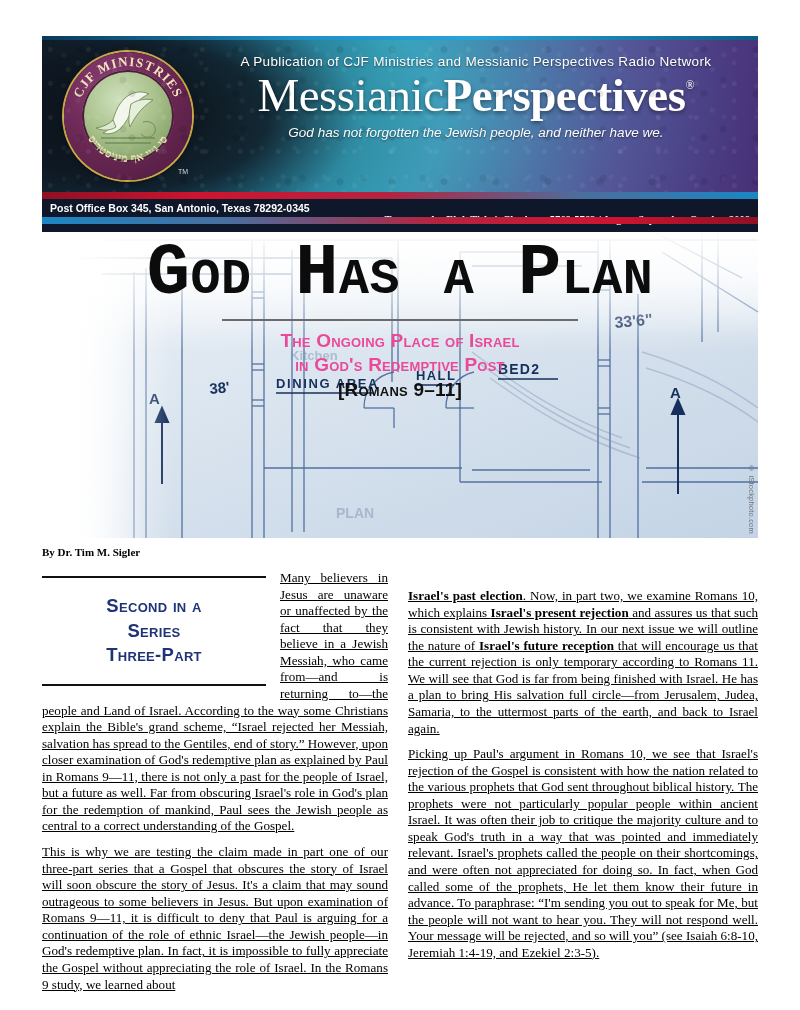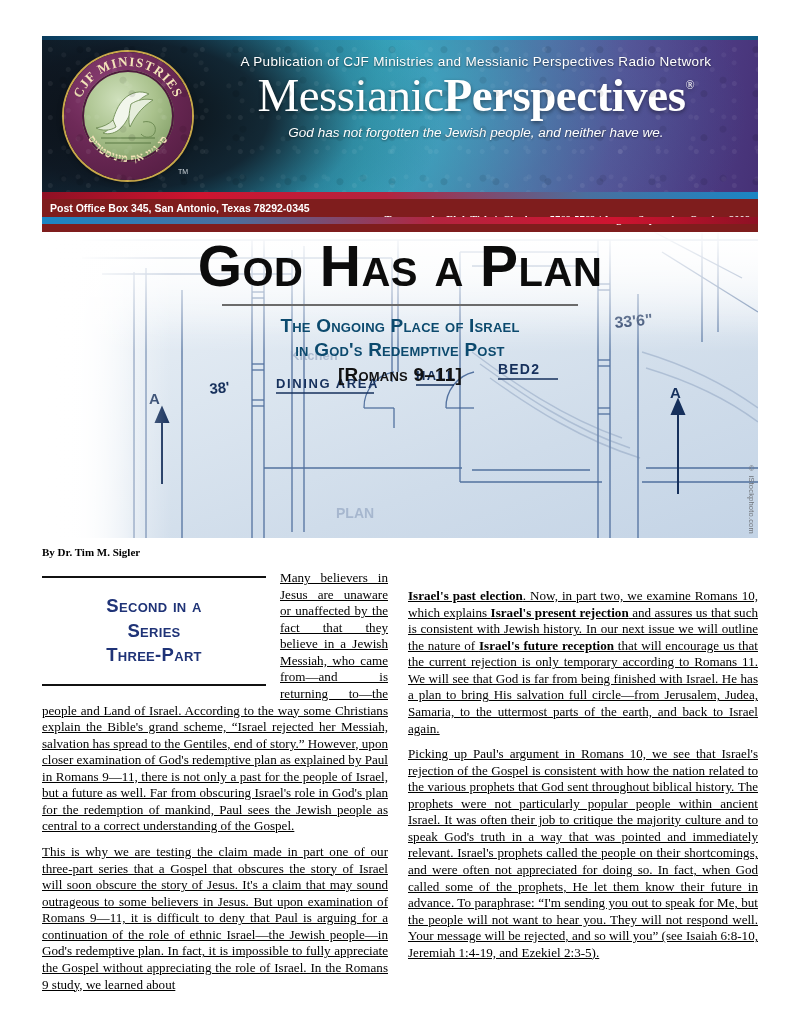--- a/index.html
+++ b/index.html
@@ -145,21 +145,21 @@
   #bar-top-rule {
     position: absolute;
     left: 0; top: 156px;
     width: 100%; height: 7px;
     background: linear-gradient(90deg, #8e1124 0%, #cf1430 22%, #b4243f 48%, #4a6f9e 76%, #1b86c4 100%);
   }
   #address-bar {
     position: absolute;
     left: 0; top: 163px;
     width: 100%; height: 34px;
-    background: #7f1d1d;
+    background: #0f172a;
     color: #ffffff;
   }
   #address-left {
     position: absolute;
     left: 8px; top: 3px;
     font-family: "Liberation Sans", sans-serif;
     font-size: 10.5px;
     font-weight: bold;
   }
   #address-right {
@@ -206,40 +206,40 @@
     background: linear-gradient(180deg, rgba(255,255,255,0.98) 0%, rgba(255,255,255,0.65) 40%, rgba(255,255,255,0.0) 100%);
     pointer-events: none;
   }
   #hero-title-block {
     position: absolute;
     left: 0; right: 0; top: 6px;
     text-align: center;
     z-index: 5;
   }
   #hero-title {
-    font-family: Liberation Sans, sans-serif;
-    font-weight: bold;
-    font-size: 57px;
+    font-family: Liberation Mono, monospace;
+    font-weight: bold;
+    font-size: 72px;
     line-height: 1.0;
     letter-spacing: 0.5px;
     color: #0c0c0c;
     white-space: nowrap;
   }
   #hero-rule {
     width: 356px;
     height: 2px;
     background: #6b6b6b;
     margin: 9px auto 8px auto;
   }
   .hero-sub {
     font-family: "Liberation Sans", sans-serif;
     font-weight: bold;
     font-size: 19px;
     line-height: 1.28;
-    color: #0c4a6e;
+    color: #ec4899;
     letter-spacing: 0.2px;
     white-space: nowrap;
   }
   .hero-ref {
     font-family: "Liberation Sans", sans-serif;
     font-weight: bold;
     font-size: 19px;
     line-height: 1.3;
     color: #111111;
     letter-spacing: 0.2px;

